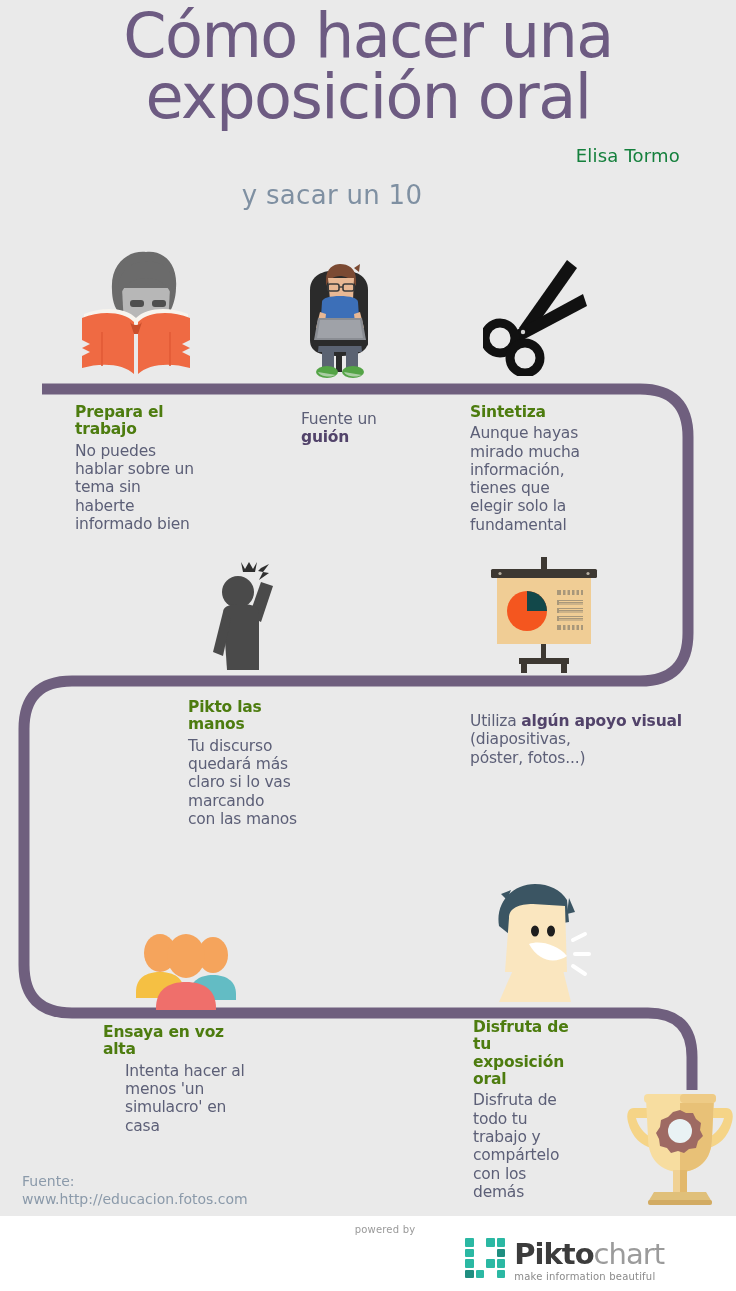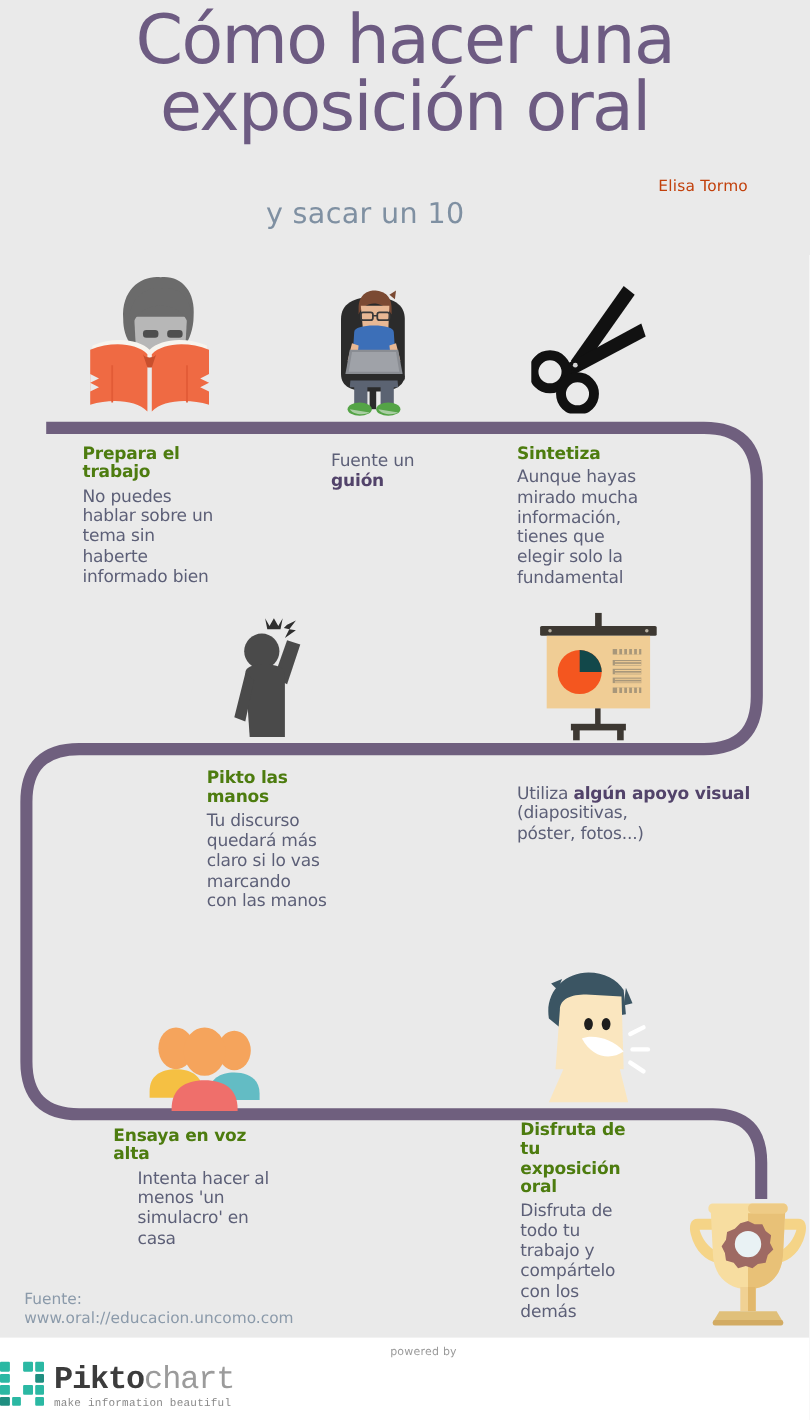--- a/index.html
+++ b/index.html
@@ -27,24 +27,23 @@
     font-size: 62px;
     line-height: 0.98;
     letter-spacing: -1.5px;
     color: #6d5b82;
     white-space: pre-line;
   }
   .author {
     position: absolute;
     right: 56px;
     top: 145px;
-    font-size: 14px;
-    color: #c2410c;
+    font-size: 18px;
+    color: #15803d;
     letter-spacing: 0.2px;
-    margin-top: 17px;
   }
   .subtitle {
     position: absolute;
     left: 0;
     top: 180px;
     width: 736px;
     text-align: center;
     padding-right: 72px;
     box-sizing: border-box;
     font-size: 26px;
@@ -120,24 +119,23 @@
     color: #9a9a9a;
     letter-spacing: 0.2px;
     padding-left: 17px;
   }
   .pikto-wrap {
     position: absolute;
     left: 0;
     top: 1238px;
     width: 664px;
     display: flex;
-    justify-content: flex-start;
+    justify-content: flex-end;
     align-items: flex-start;
     gap: 9px;
-    font-family: Liberation Mono, monospace;
   }
   .pikto-mark {
     width: 40px; height: 40px;
     display: grid;
     grid-template-columns: repeat(4, 1fr);
     grid-template-rows: repeat(4, 1fr);
     gap: 2px;
   }
   .pikto-mark i { background: #2bb8a3; display:block; border-radius: 1px;}
   .pikto-mark i.off { background: transparent; }
@@ -420,21 +418,21 @@
 oral</div>
     <div class="bd">Disfruta de
 todo tu
 trabajo y
 compártelo
 con los
 demás</div>
   </div>
 
   <div class="source">Fuente:
-www.oral://educacion.uncomo.com</div>
+www.http://educacion.fotos.com</div>
 
   <div class="footer-band"></div>
   <div class="powered">powered by</div>
 
   <div class="pikto-wrap">
     <div class="pikto-mark">
       <i></i>
         <i class="off"></i>
         <i></i>
         <i></i>

